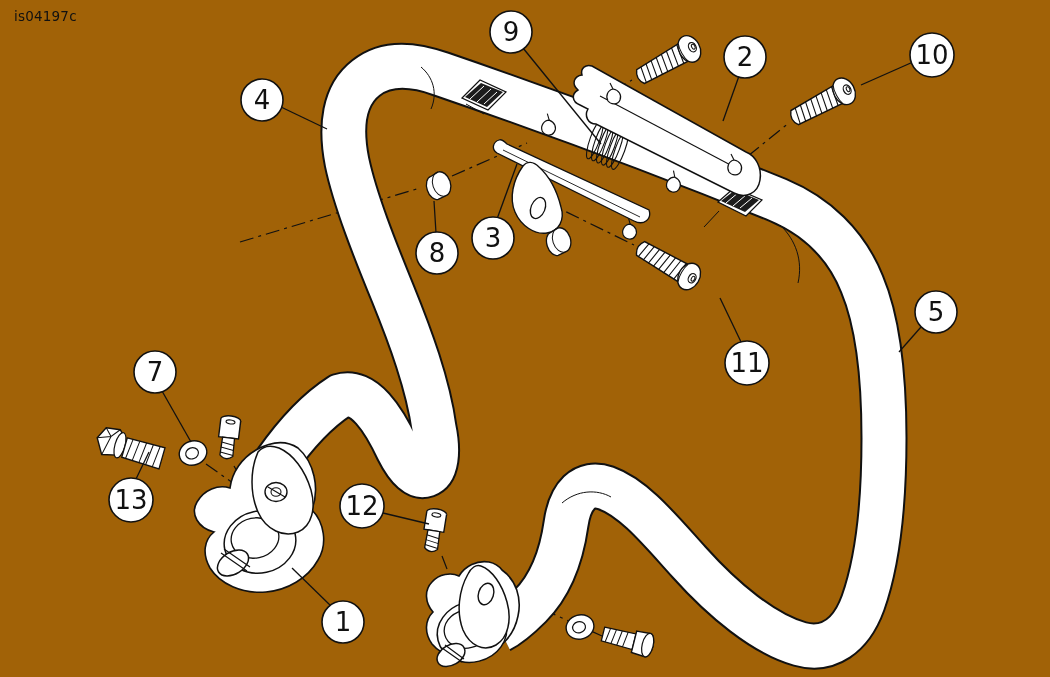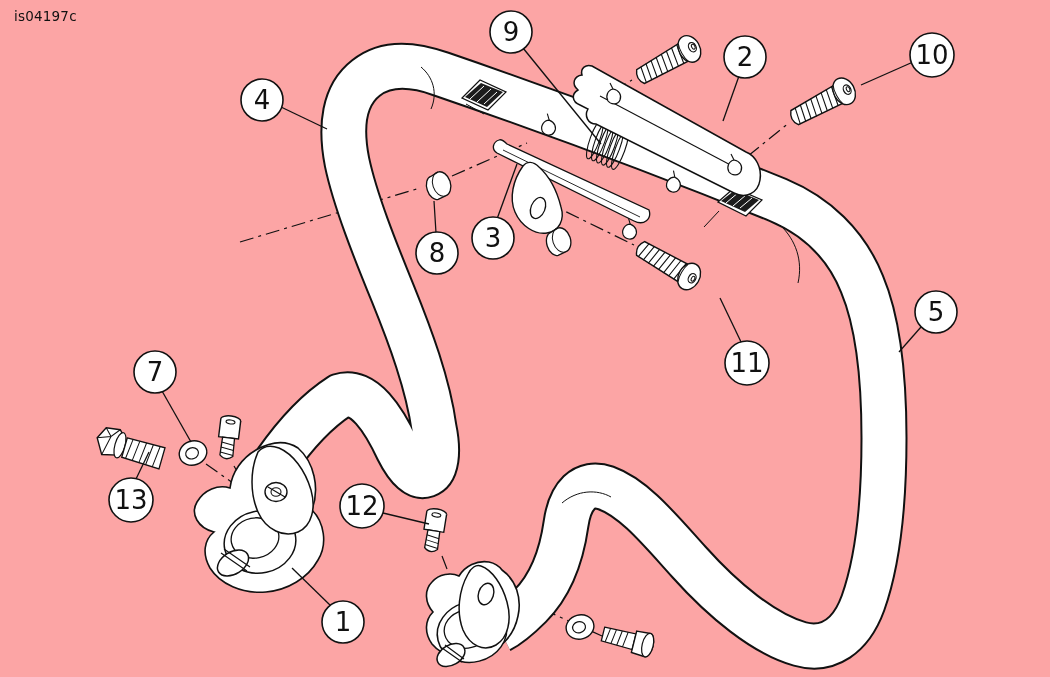--- a/index.html
+++ b/index.html
@@ -1,16 +1,16 @@
 <!DOCTYPE html>
 <html><head>
 <meta charset="utf-8">
 <style>
   html,body{margin:0;padding:0;background:#fff;}
-  .stage{position:relative;width:1050px;height:677px;background:#fca5a5;overflow:hidden;
+  .stage{position:relative;width:1050px;height:677px;background:#a16207;overflow:hidden;
          font-family:"DejaVu Sans",sans-serif;}
   .code-label{position:absolute;left:14px;top:8px;font-size:13.5px;color:#111;letter-spacing:.2px;}
   svg{position:absolute;left:0;top:0;}
   .ln{stroke:#111;fill:none;}
   .white{fill:#fff;stroke:#111;}
   .callout circle{fill:#fff;stroke:#111;stroke-width:1.6;}
   .callout text{font:26px "DejaVu Sans",sans-serif;fill:#111;text-anchor:middle;}
   .leader{stroke:#111;stroke-width:1.3;fill:none;}
   .dash{stroke:#111;stroke-width:1.2;fill:none;stroke-dasharray:14 5 3 5;}
 </style>

